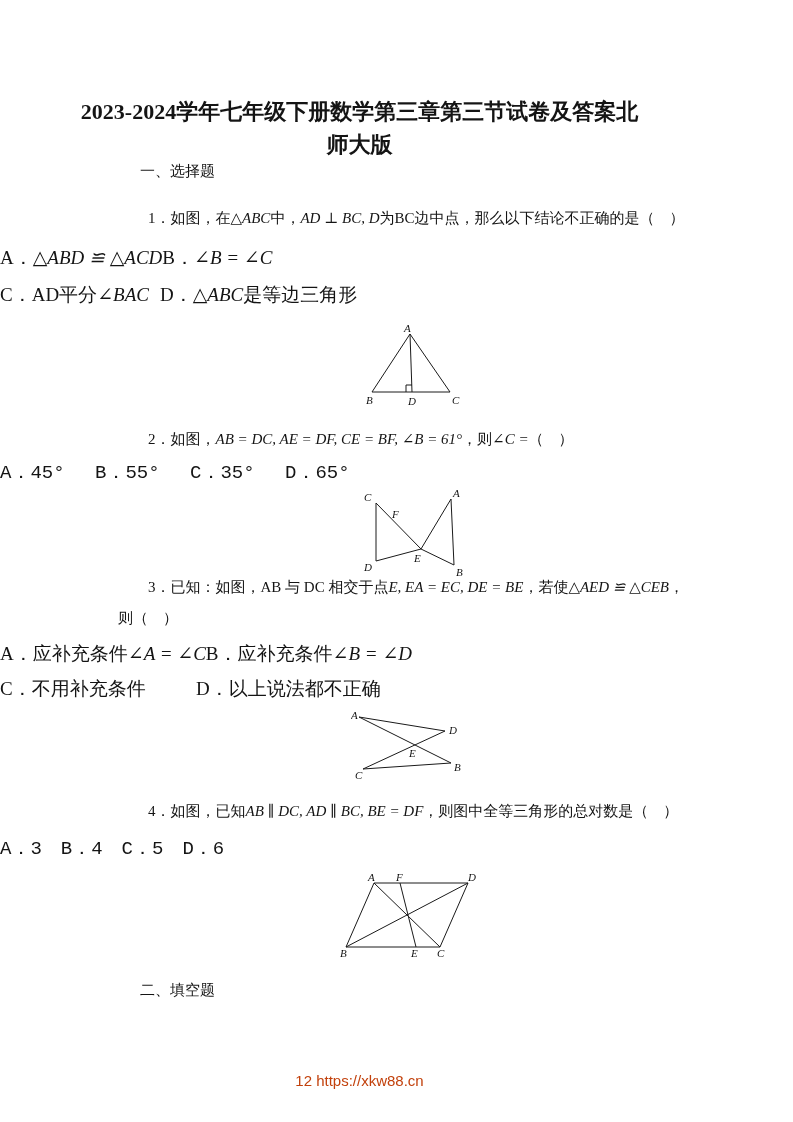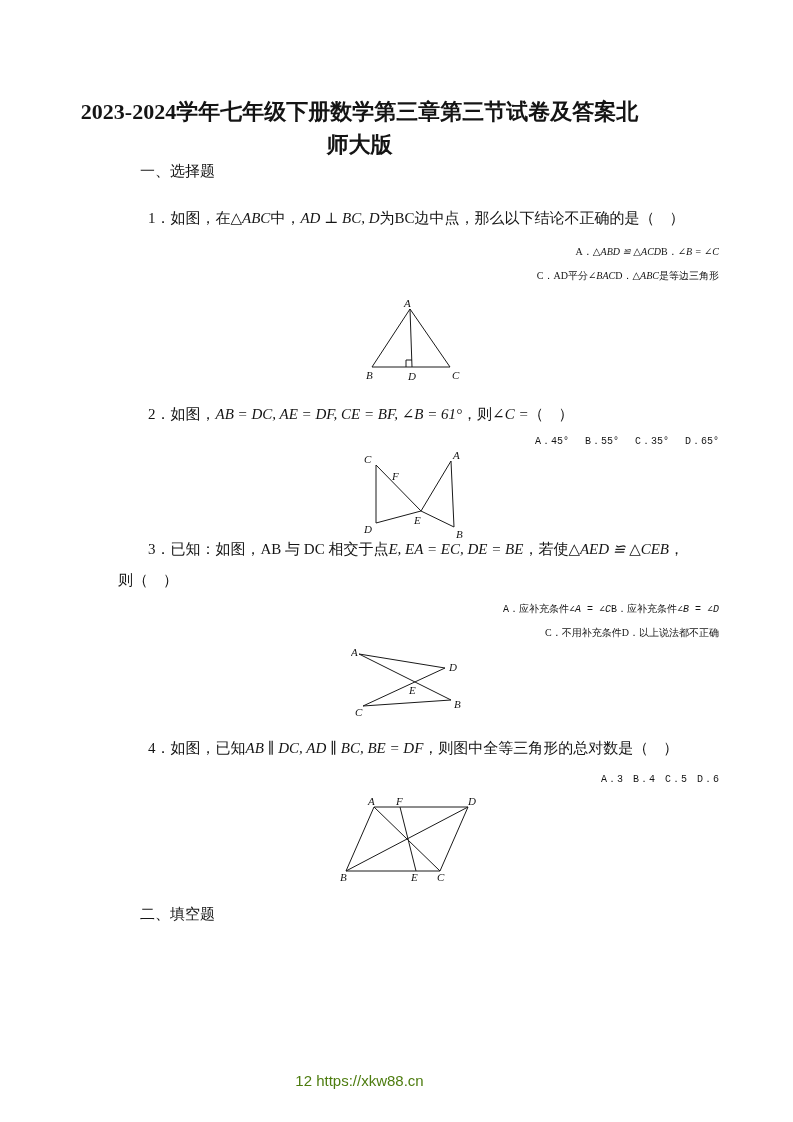--- a/index.html
+++ b/index.html
@@ -31,27 +31,27 @@
     margin-left: 148px;
     font-size: 15px;
     line-height: 1.4;
     white-space: nowrap;
   }
   .stem2 { margin-left: 118px; font-size: 15px; line-height: 1.4; margin-top: 10px; }
   .q1stem { margin-top: 26px; }
   .q2stem { margin-top: 20px; }
   .q3stem { margin-top: 0; }
   .q4stem { margin-top: 20px; }
-  .optrow { font-size: 10px; line-height: 1.4; white-space: nowrap; text-align: right; }
+  .optrow { font-size: 19px; line-height: 1.4; white-space: nowrap; }
   .opt { display: inline-block; }
   .colq1 { min-width: 160px; }
   .colq3 { min-width: 196px; }
   .r-a { margin-top: 16px; }
   .r-b { margin-top: 10px; }
-  .r3a { margin-top: 12px; font-family: Liberation Mono, monospace; }
+  .r3a { margin-top: 12px; }
   .r3b { margin-top: 9px; }
   .optsline { margin-top: 13px; font-family: Liberation Mono, monospace; }
   .q2opts { margin-top: 10px; }
   .q4opts { margin-top: 14px; }
   .math { font-style: italic; }
   .cn { font-style: normal; }
   .fig { display: block; }
   .fig1 { margin: 16px 0 0 366px; }
   .fig2 { margin: 2px 0 0 363px; }
   .fig3 { margin: 6px 0 0 351px; }
@@ -144,15 +144,15 @@
     <text x="28" y="8">A</text>
     <text x="56" y="8">F</text>
     <text x="128" y="8">D</text>
     <text x="0" y="84">B</text>
     <text x="71" y="84">E</text>
     <text x="97" y="84">C</text>
   </svg>
 
   <div class="section-heading sec2">二、填空题</div>
 
-  <div class="footer" style="color: #4d7c0f;">12 https://xkw88.cn</div>
+  <div class="footer" style="color: #c2410c;">12 https://xkw88.cn</div>
 
 </div>
 
 </body></html>

